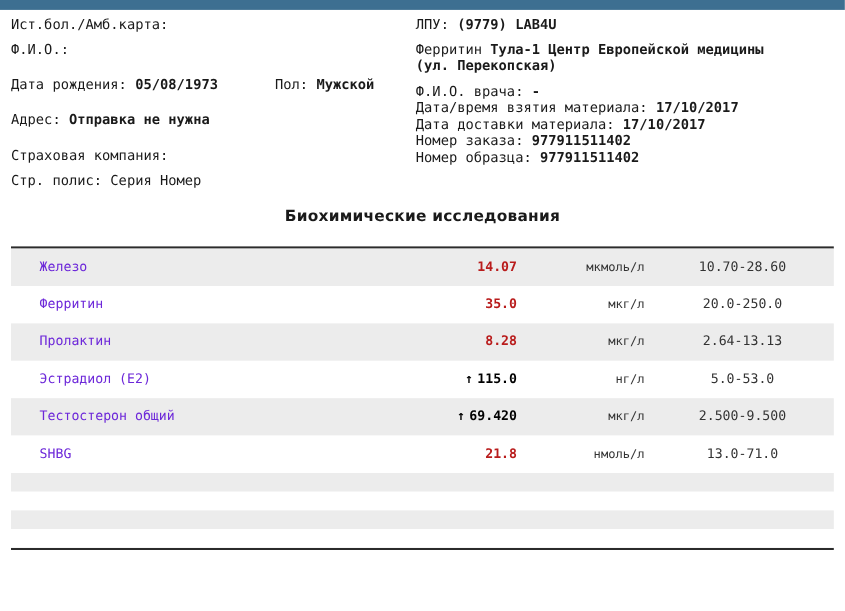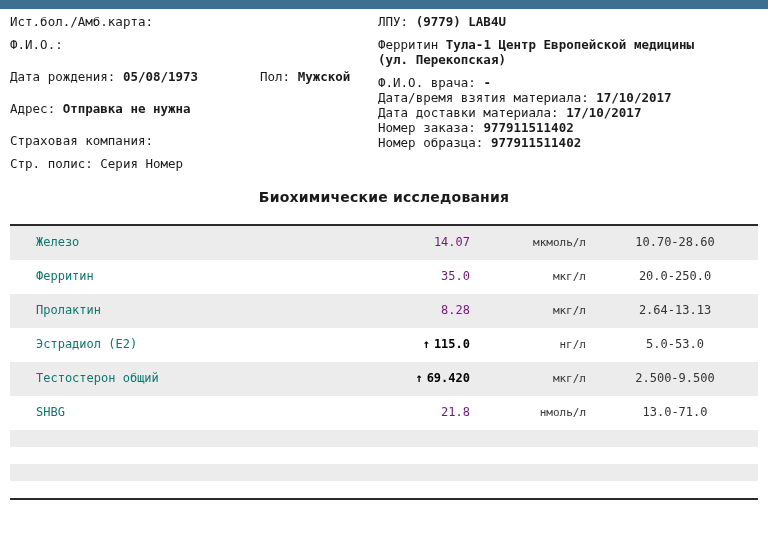--- a/index.html
+++ b/index.html
@@ -55,21 +55,21 @@
   .lbl {
     font-weight: normal;
   }
   .val {
     font-weight: bold;
   }
   .gap-s { height: 8px; }
   .gap-l { height: 17px; }
   .sex-block {
     position: absolute;
-    left: 250px;
+    left: 240px;
     top: 0;
   }
   .rel {
     position: relative;
   }
 
   .title {
     position: absolute;
     top: 189px;
     left: 0;
@@ -122,27 +122,28 @@
     position: absolute;
     top: 9px;
     font-size: 12px;
     line-height: 15px;
     white-space: nowrap;
   }
   .c-name {
     left: 26px;
     width: 310px;
     text-align: left;
-    color: #0f766e;
+    color: #6d28d9;
   }
   .c-res {
     left: 350px;
     width: 110px;
     text-align: right;
-    color: #701a75;
+    color: #b91c1c;
+    font-weight: bold;
   }
   .c-res.flag {
     font-weight: bold;
     color: #000;
   }
   .arrow {
     margin-right: 4px;
     font-weight: bold;
   }
   .c-unit {

